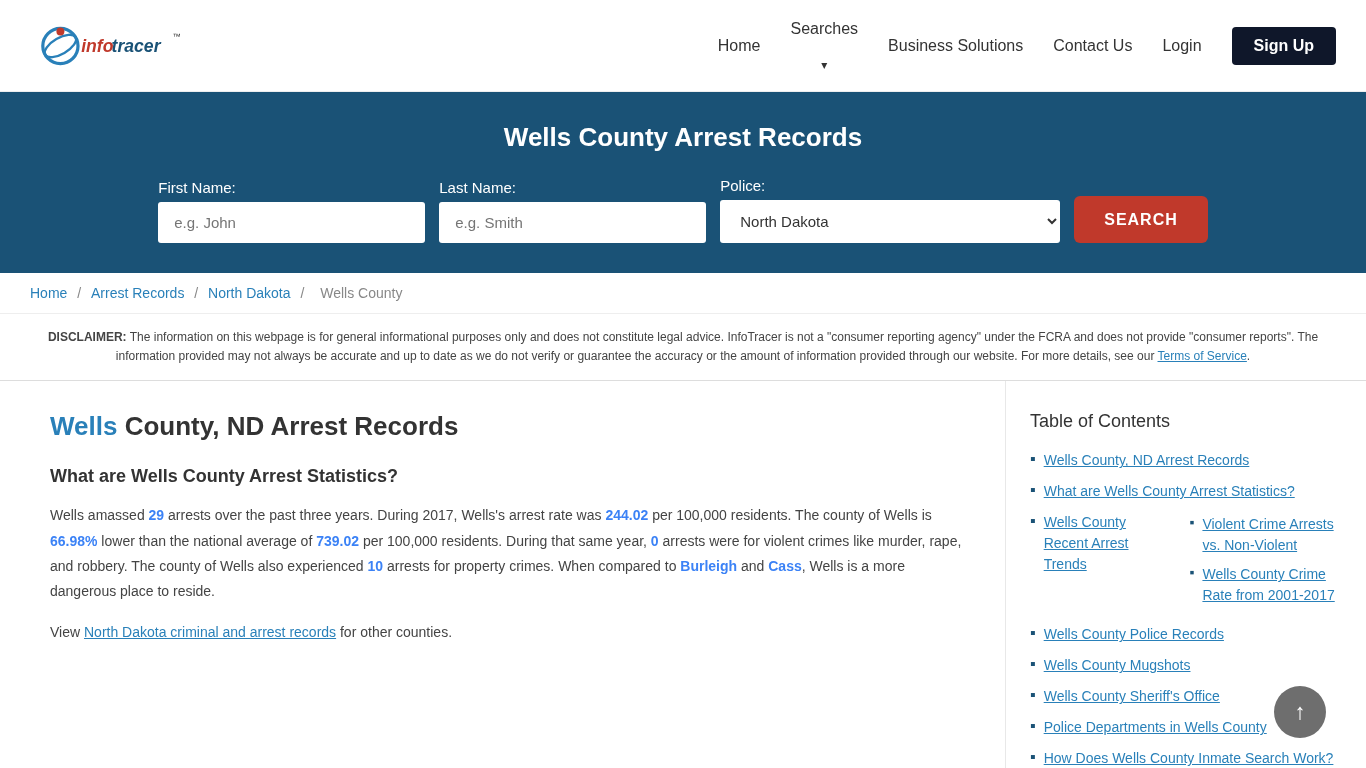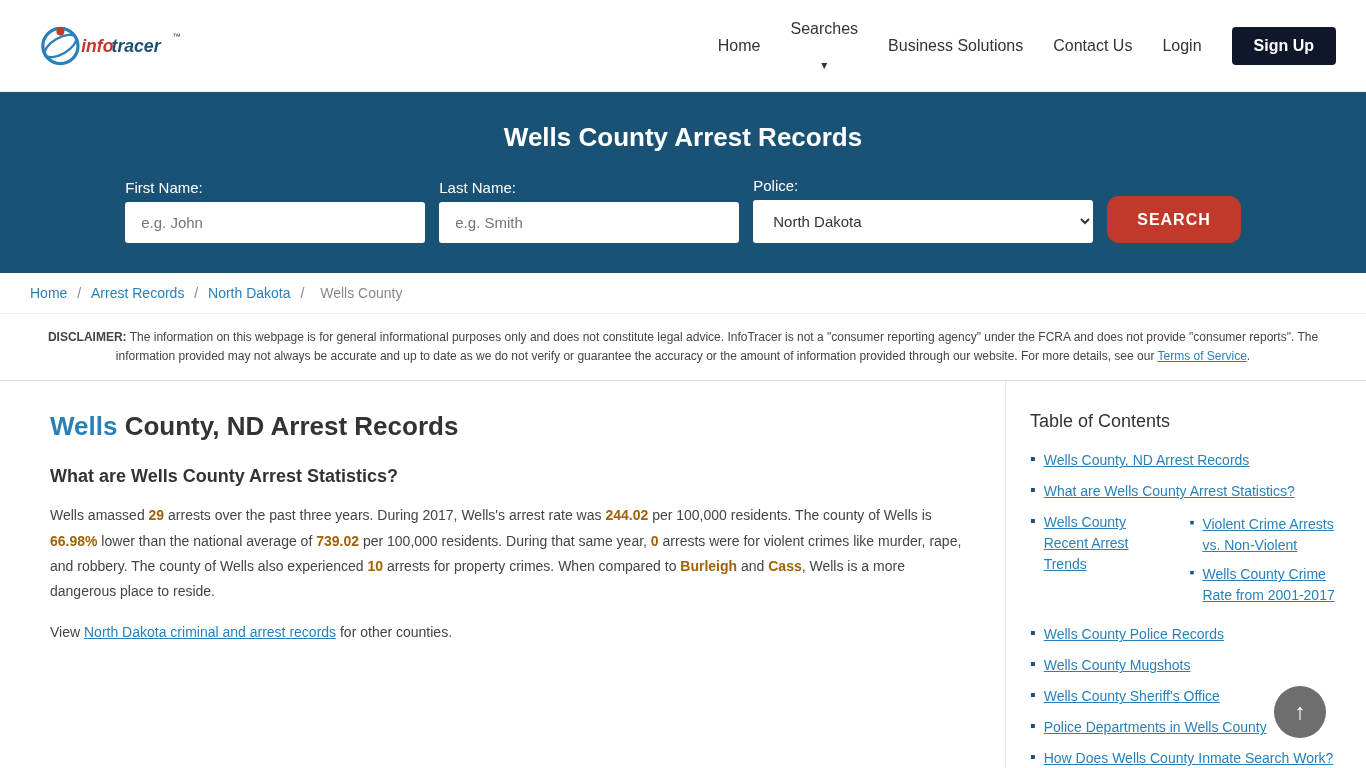--- a/index.html
+++ b/index.html
@@ -82,41 +82,41 @@
       color: #fff;
       font-size: 15px;
       margin-bottom: 6px;
       font-weight: 500;
     }
     .search-field input {
       padding: 12px 16px;
       font-size: 15px;
       border: none;
       border-radius: 3px;
-      width: 300px;
+      width: 267px;
       color: #999;
     }
     .search-field select {
       padding: 12px 16px;
       font-size: 15px;
       border: none;
       border-radius: 3px;
       width: 340px;
       color: #333;
       background: #fff;
     }
     .btn-search {
       background: #c0392b;
       color: #fff;
       border: none;
       padding: 14px 30px;
       font-size: 16px;
       font-weight: bold;
       letter-spacing: 1px;
-      border-radius: 12px;
+      border-radius: 6px;
       cursor: pointer;
       height: 47px;
     }
 
     
     .breadcrumb {
       padding: 12px 30px;
       font-size: 14px;
       background: #fff;
       border-bottom: 1px solid #eee;
@@ -170,21 +170,21 @@
       font-weight: bold;
       color: #333;
       margin-bottom: 16px;
     }
     .article p {
       font-size: 14px;
       color: #444;
       line-height: 1.8;
       margin-bottom: 16px;
     }
-    .article p strong { font-weight: bold; color: #a16207; }
+    .article p strong { font-weight: bold; color: #3b82f6; }
     .article p a {
       color: #2980b9;
       text-decoration: underline;
     }
 
     
     .sidebar {
       width: 360px;
       min-width: 360px;
       padding: 30px 24px;

